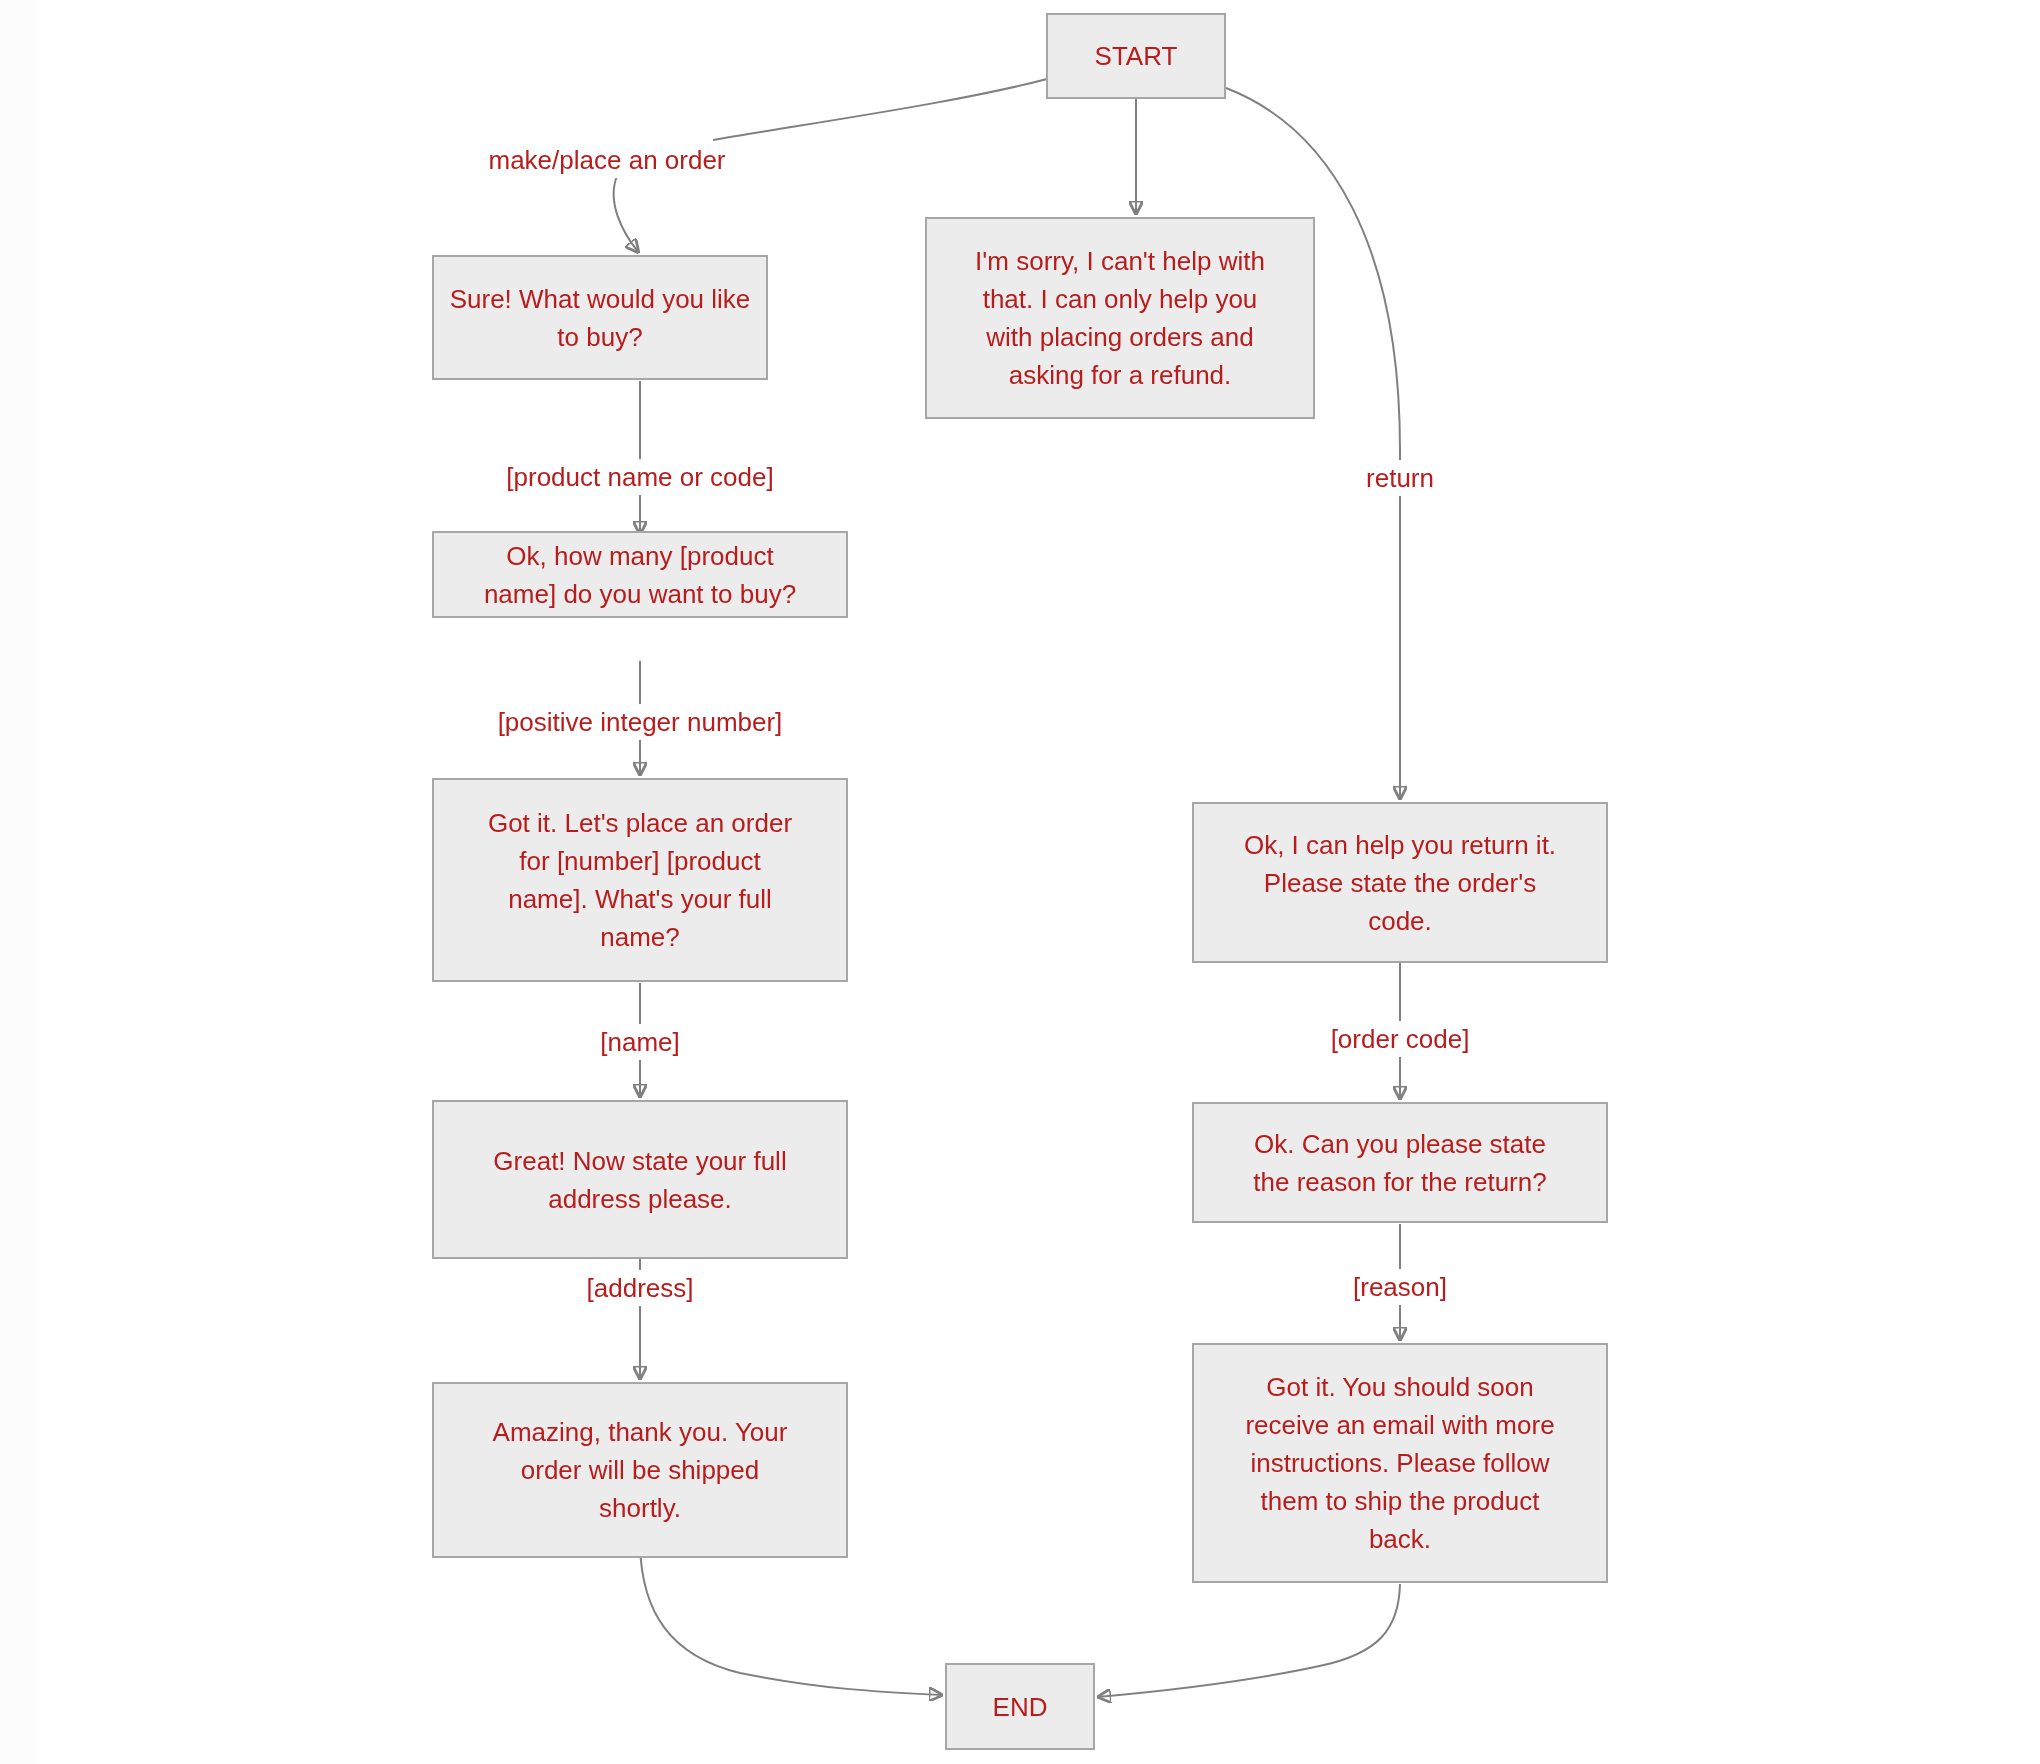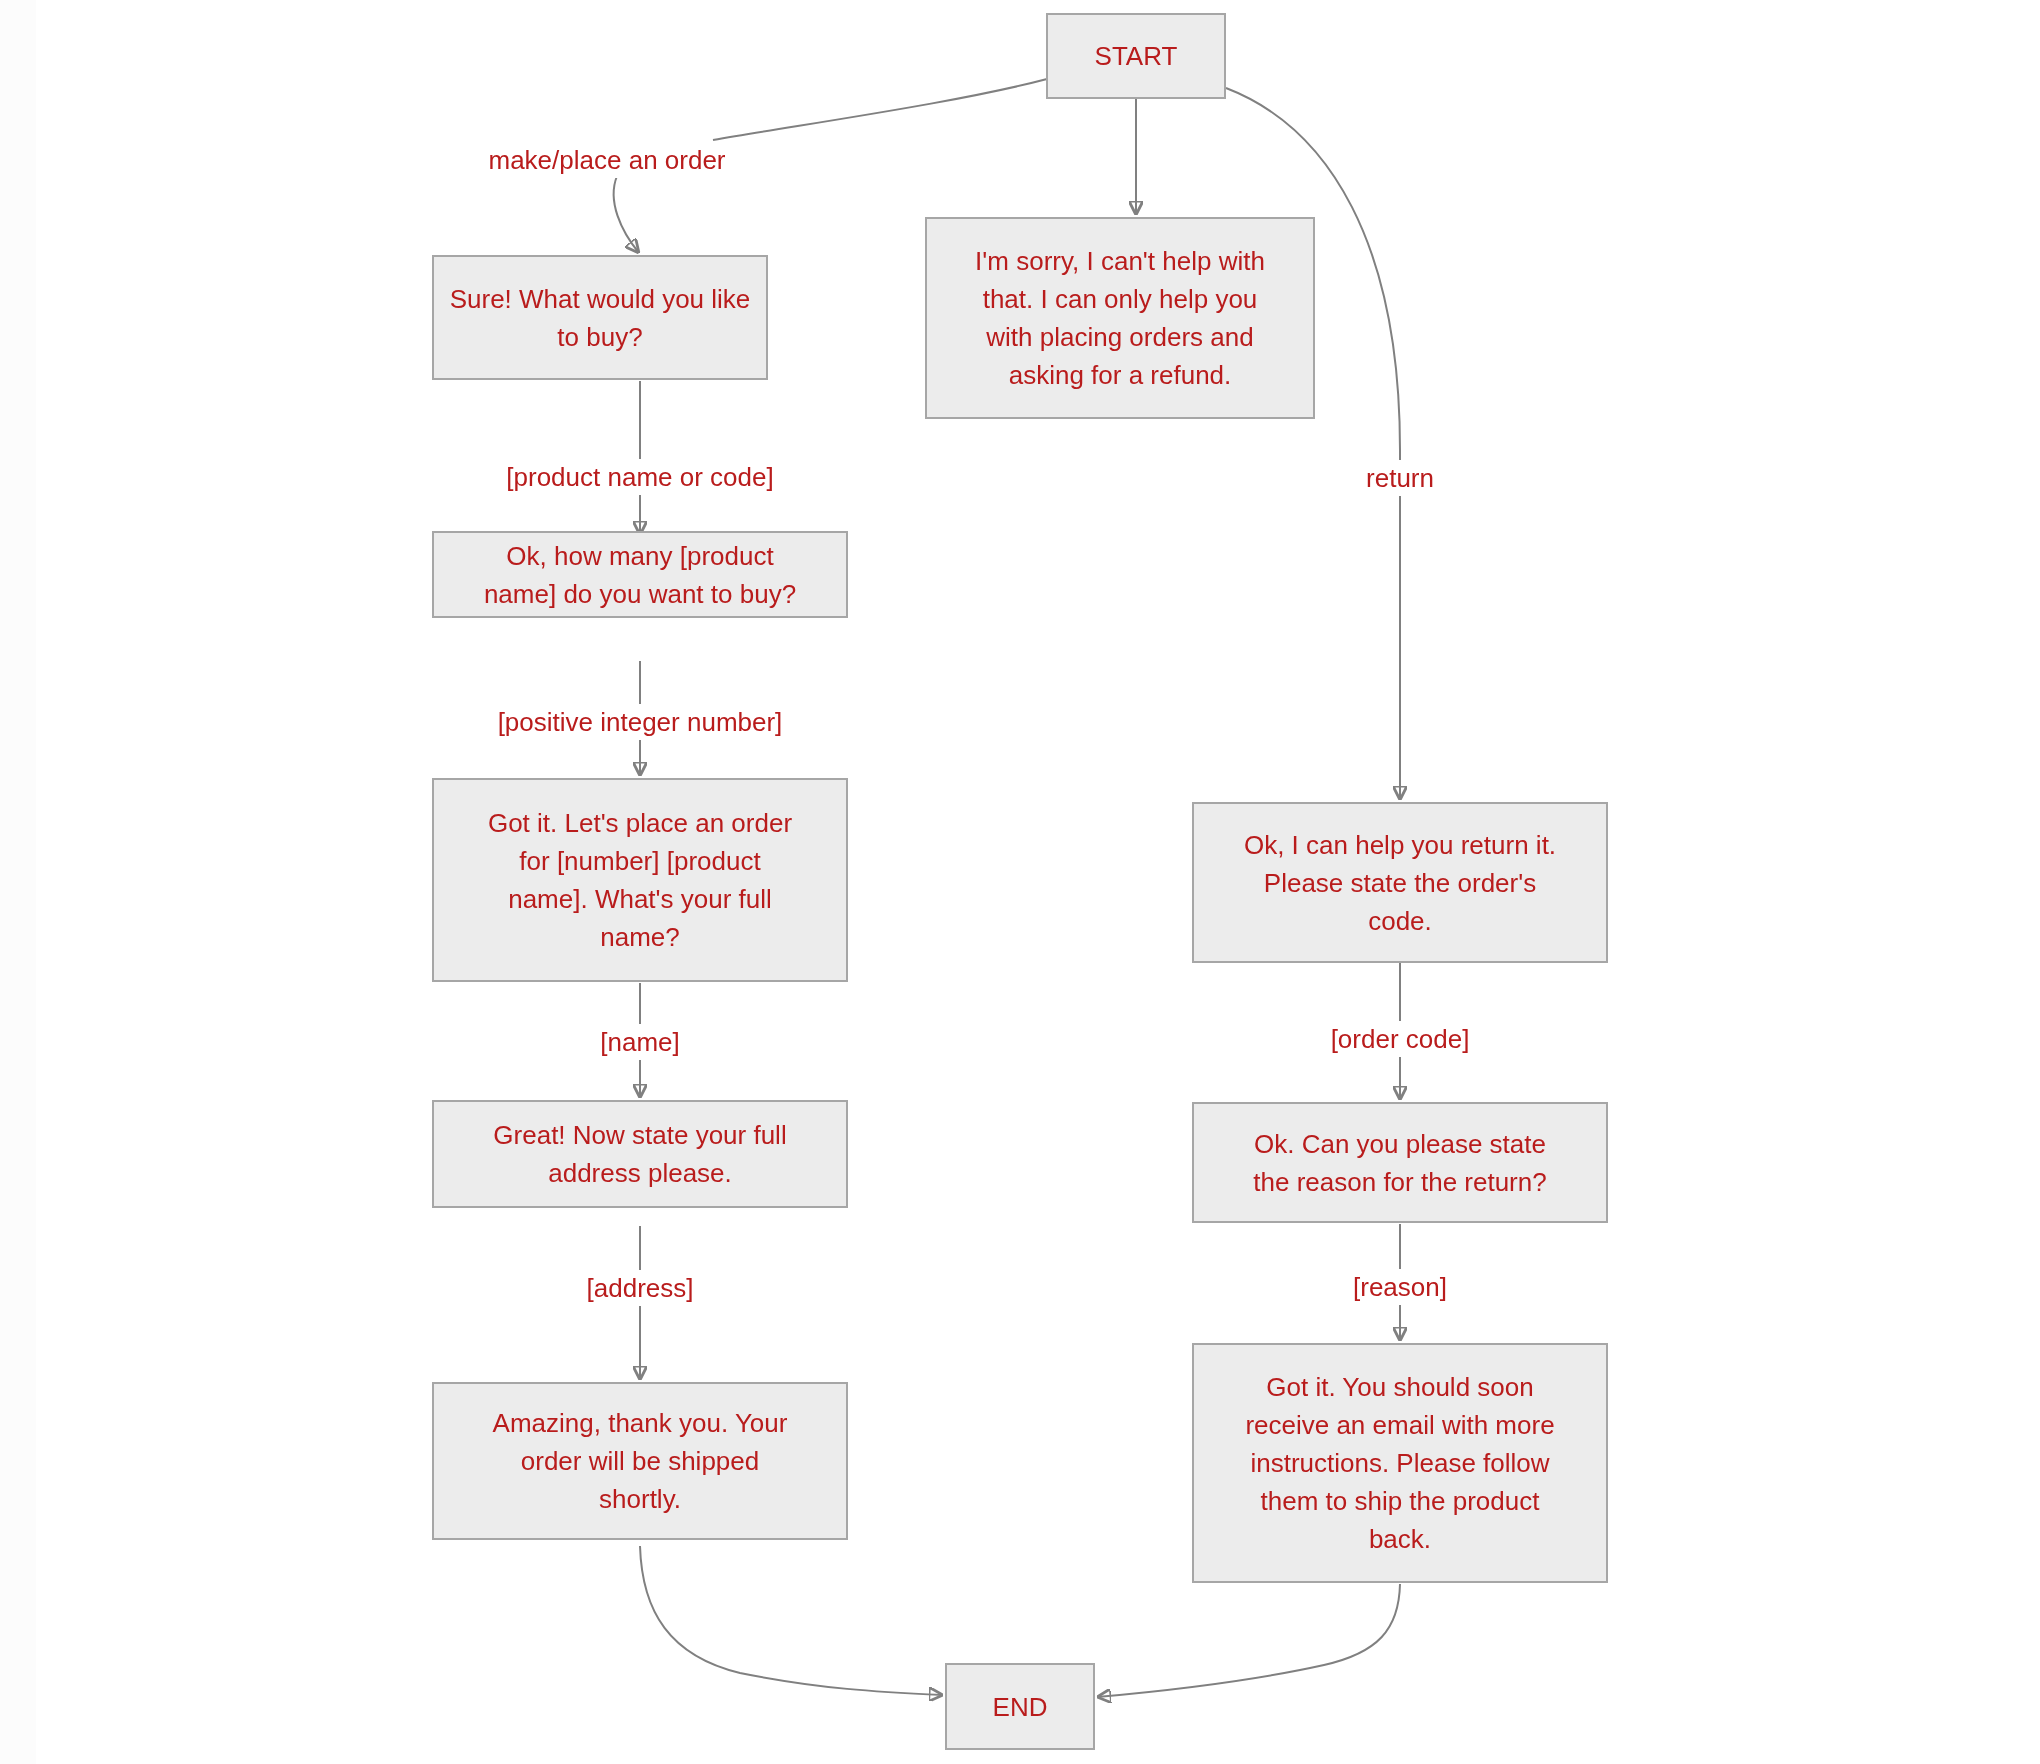--- a/index.html
+++ b/index.html
@@ -45,22 +45,22 @@
     font-size: 26px;
     line-height: 38px;
     white-space: pre-line;
   }
   
   .n-start            { left:1046px; top:13px;   width:180px; height:86px; }
   .n-cannot-help      { left:925px;  top:217px;  width:390px; height:202px; }
   .n-ask-product      { left:432px;  top:255px;  width:336px; height:125px; }
   .n-ask-quantity     { left:432px;  top:531px;  width:416px; height:87px; }
   .n-ask-name         { left:432px;  top:778px;  width:416px; height:204px; }
-  .n-ask-address      { left:432px;  top:1100px; width:416px; height:108px; }
-  .n-order-confirmed  { left:432px;  top:1382px; width:416px; height:158px; }
+  .n-ask-address      { left:432px;  top:1100px; width:416px; height:159px; }
+  .n-order-confirmed  { left:432px;  top:1382px; width:416px; height:176px; }
   .n-ask-order-code   { left:1192px; top:802px;  width:416px; height:161px; }
   .n-ask-reason       { left:1192px; top:1102px; width:416px; height:121px; }
   .n-return-instr     { left:1192px; top:1343px; width:416px; height:240px; }
   .n-end              { left:945px;  top:1663px; width:150px; height:87px; }
 
   .edge-label {
     position: absolute;
     transform: translate(-50%, -50%);
     background: #ffffff;
     padding: 3px 7px;

